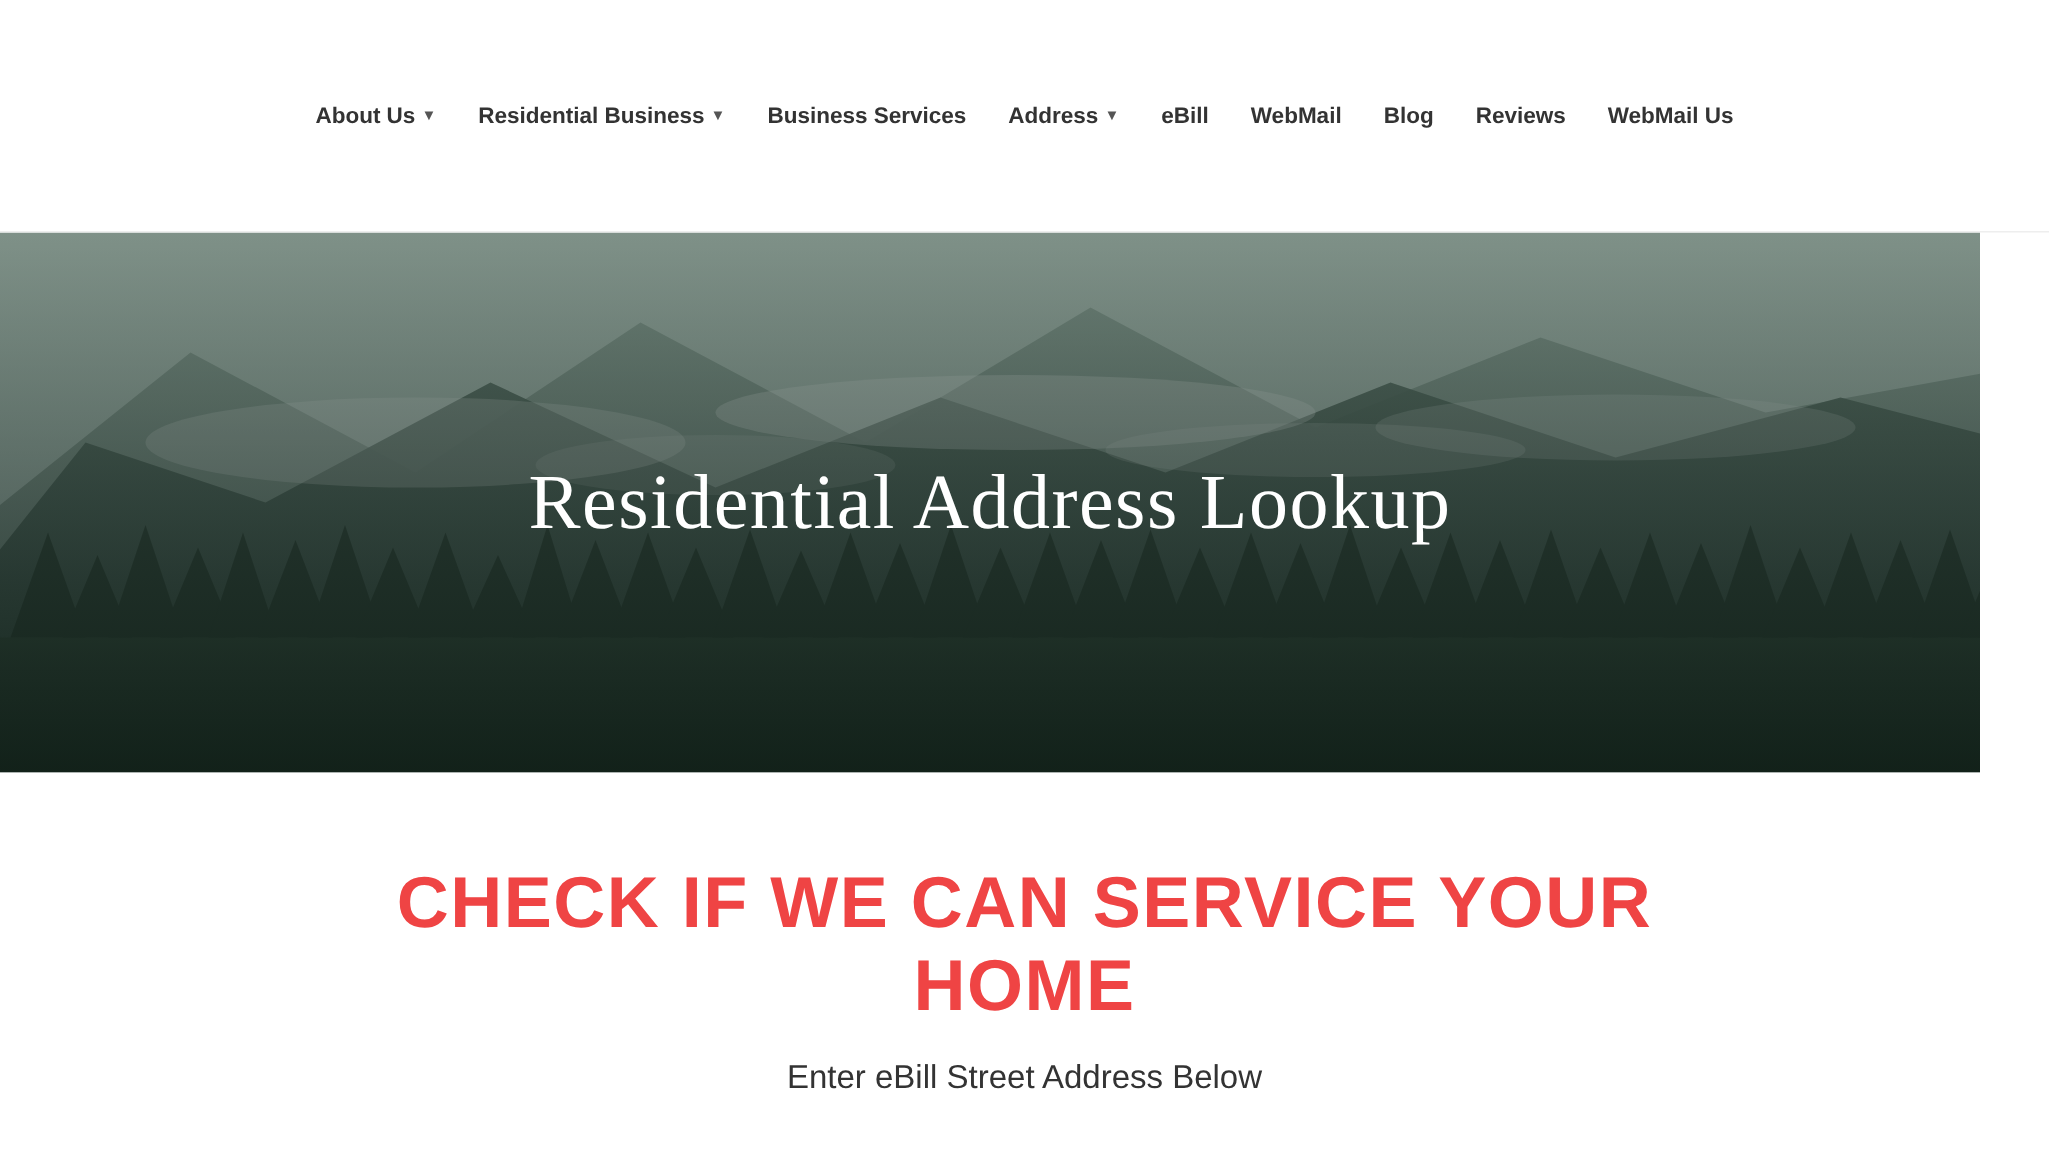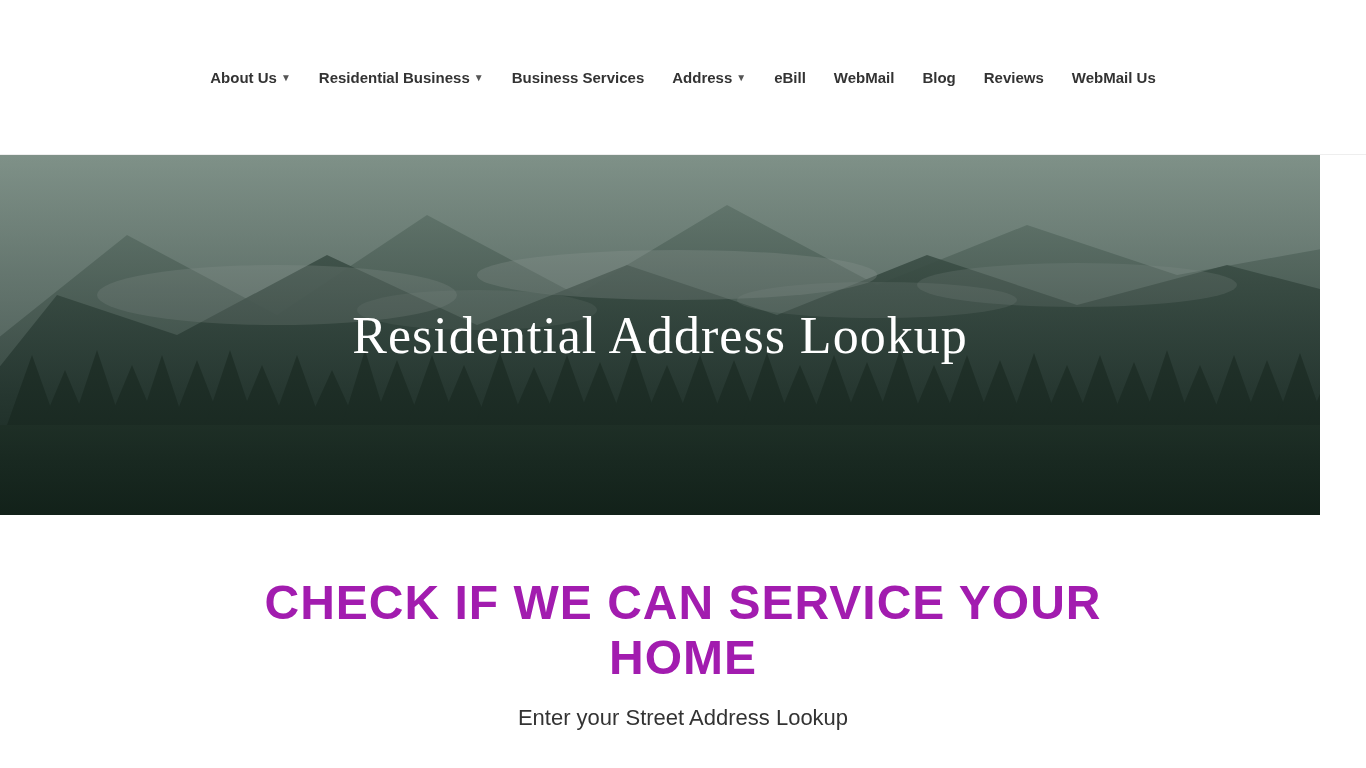--- a/index.html
+++ b/index.html
@@ -112,21 +112,21 @@
     .content-section {
       background: #ffffff;
       padding: 60px 40px 40px;
       text-align: center;
     }
 
     .service-heading {
       font-size: 48px;
       font-family: Arial, sans-serif;
       font-weight: 700;
-      color: #a21caf;
+      color: #ef4444;
       letter-spacing: 1px;
       line-height: 1.15;
       margin-bottom: 20px;
     }
 
     .service-subtext {
       font-size: 22px;
       color: #333;
       font-family: Arial, sans-serif;
       font-weight: 400;
@@ -257,14 +257,14 @@
   <div class="hero-bg"></div>
 
   <h1 class="hero-title">Residential Address Lookup</h1>
 </section>
 
 <section class="content-section">
   <h2 class="service-heading">
     <span>CHECK IF WE CAN SERVICE YOUR</span><br>
     <span>HOME</span>
   </h2>
-  <p class="service-subtext">Enter your Street Address Lookup</p>
+  <p class="service-subtext">Enter eBill Street Address Below</p>
 </section>
 
 </body></html>

